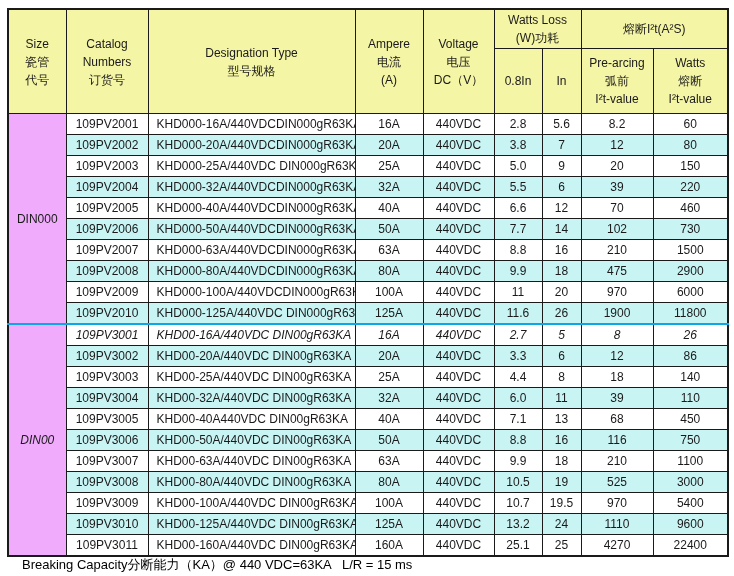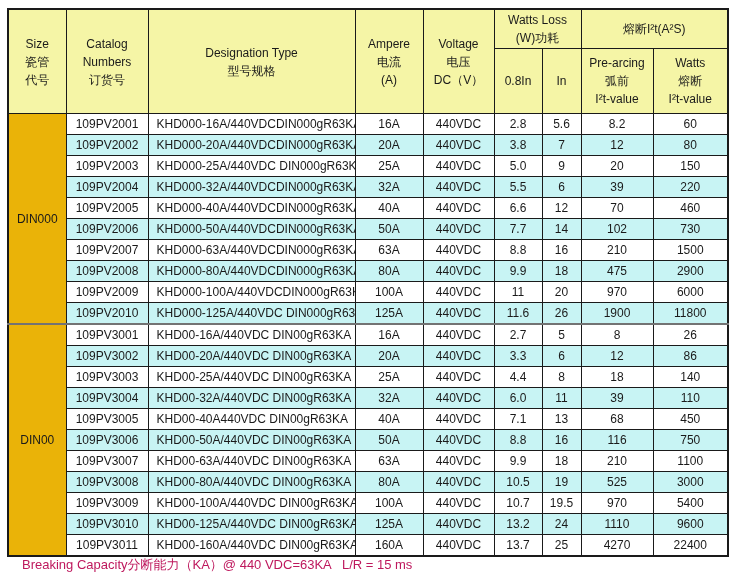--- a/index.html
+++ b/index.html
@@ -45,33 +45,33 @@
   }
   thead tr.h-top th { height: 38px; }
   thead tr.h-sub th { height: 64px; margin-top: 30px; }
   tbody td {
     height: 20px;
     line-height: 20px;
     background: #ffffff;
     white-space: nowrap;
   }
   tbody tr.stripe td { background: #c8f4f4; }
-  tbody td.size-cell { background: #eab308; font-size: 12px; }
+  tbody td.size-cell { background: #f0abfc; font-size: 12px; }
   tbody td.designation {
     text-align: left;
     padding-left: 8px;
   }
-  tbody tr.group-start td { border-top: 2px solid #737373; }
+  tbody tr.group-start td { border-top: 2px solid #0ea5e9; font-style: italic; }
   .footer-note {
     position: absolute;
     left: 22px;
     top: 556px;
     font-size: 13px;
     white-space: pre;
-    color: #be185d;
+    color: #000000;
   }
 </style>
 </head>
 <body>
 
 <div class="sheet">
 
   <table class="spec">
     <colgroup>
       <col style="width:58px">
@@ -316,21 +316,21 @@
           <td>13.2</td>
           <td>24</td>
           <td>1110</td>
           <td>9600</td>
         </tr>
         <tr>
           <td>109PV3011</td>
           <td class="designation">KHD00-160A/440VDC DIN00gR63KA</td>
           <td>160A</td>
           <td>440VDC</td>
-          <td>13.7</td>
+          <td>25.1</td>
           <td>25</td>
           <td>4270</td>
           <td>22400</td>
         </tr>
       </tbody>
   </table>
 
   <div class="footer-note">Breaking Capacity分断能力（KA）@ 440 VDC=63KA   L/R = 15 ms</div>
 
 </div>

